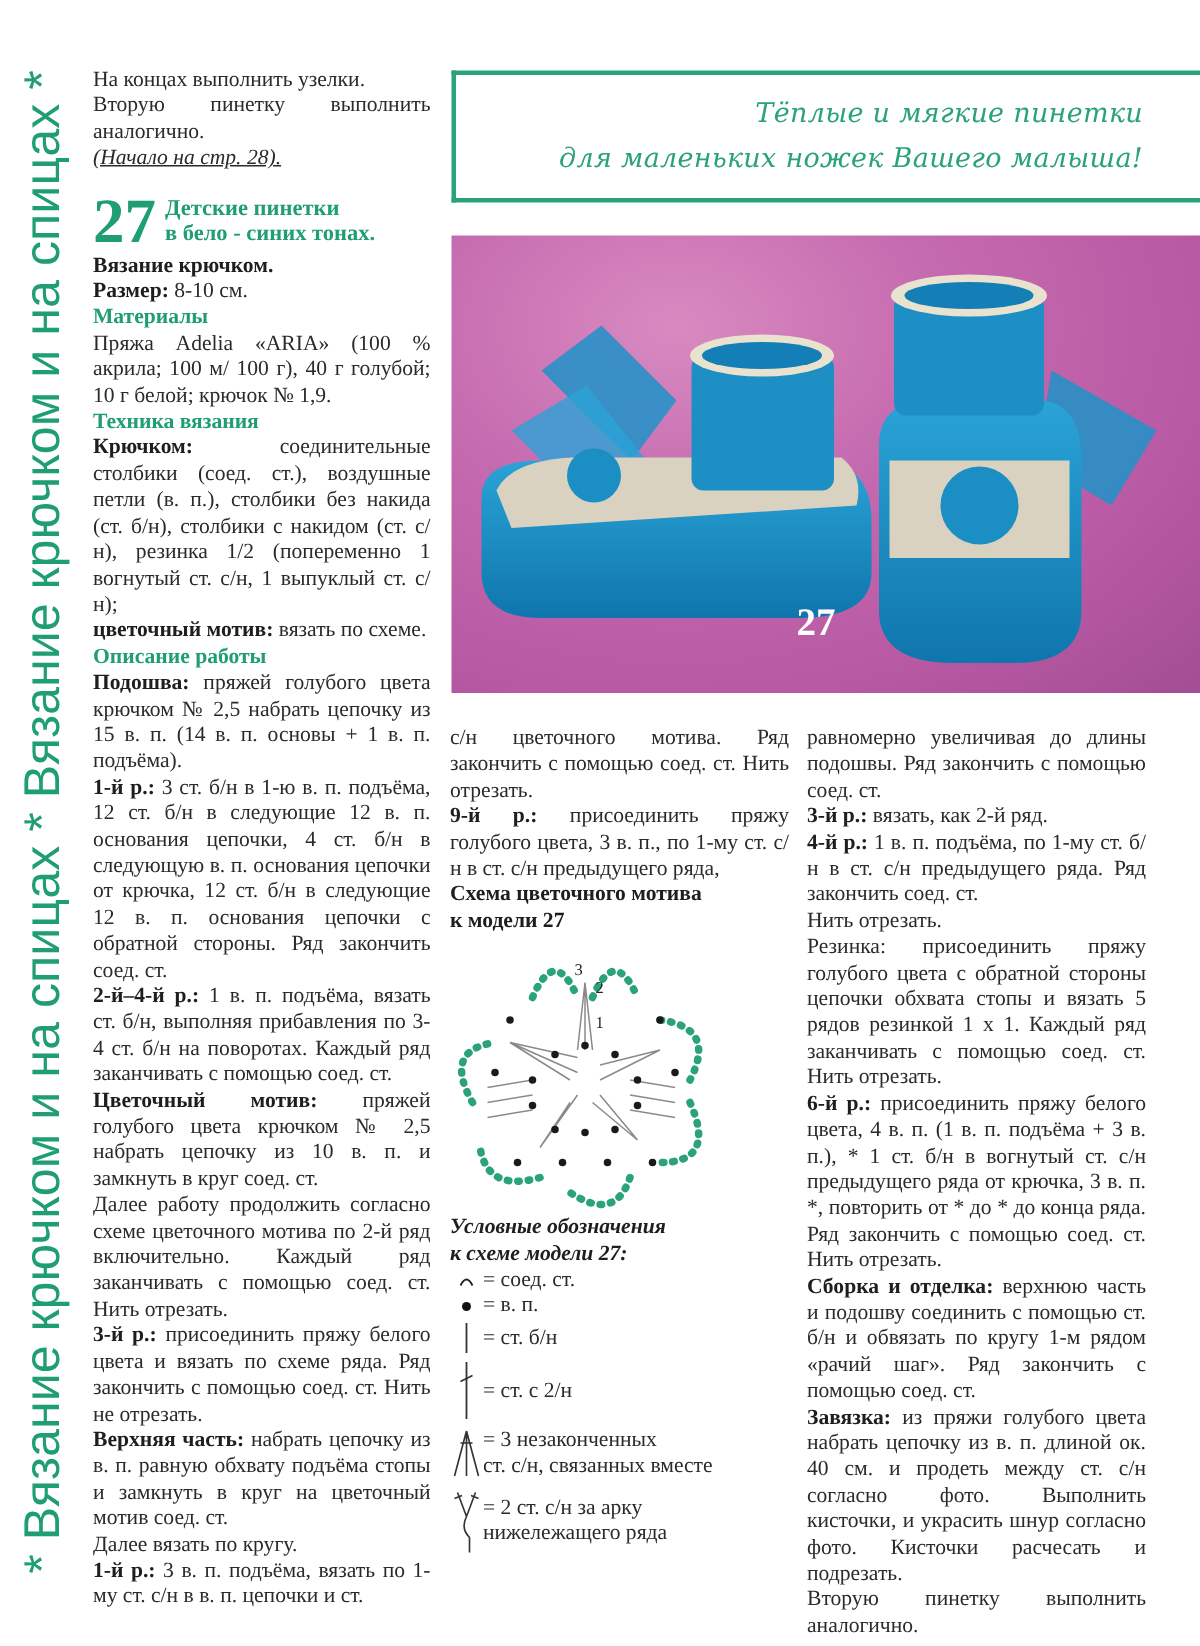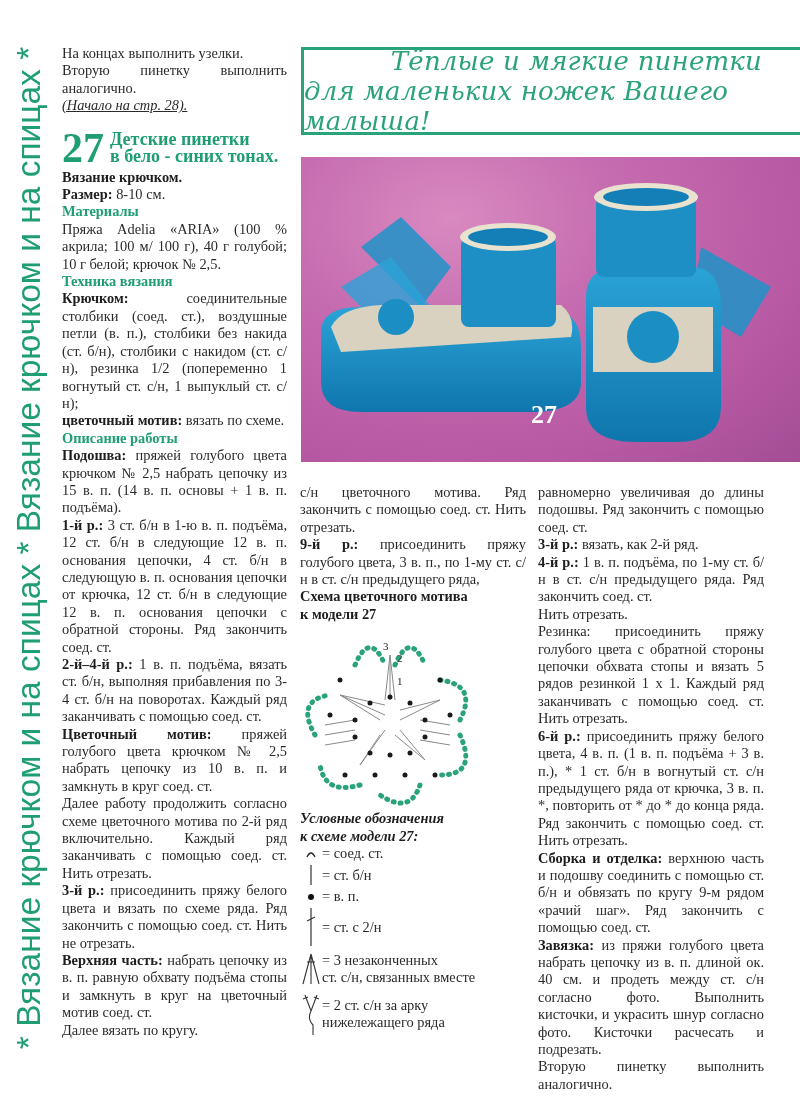--- a/index.html
+++ b/index.html
@@ -28,30 +28,30 @@
   .col2 { left: 300px; top: 484px; width: 226px; }
   .col3 { left: 538px; top: 484px; width: 226px; }
   b { font-weight: bold; color: #1e1e1e; }
   .green-head { color: #1f9e72; font-weight: bold; margin: 0; }
   .italic-link { font-style: italic; text-decoration: underline; }
   .model-head { display: flex; align-items: center; margin-top: 14px; margin-bottom: 2px; }
   .model-num {
     font-size: 42px; font-weight: bold; color: #1f9e72; line-height: 38px;
     margin-right: 6px;
   }
-  .model-title { color: #1f9e72; font-weight: bold; font-size: 18px; line-height: 17px; }
+  .model-title { color: #1f9e72; font-weight: bold; font-size: 15px; line-height: 17px; }
   .banner {
     position: absolute; left: 301px; top: 47px; width: 499px; height: 88px;
     border: 3px solid #2aa27a; border-right: none; box-sizing: border-box;
     display: flex; flex-direction: column; align-items: flex-end; justify-content: center;
     padding-right: 38px;
   }
   .banner-line {
     font-family: "DejaVu Serif", serif; font-style: italic;
-    font-size: 26px; line-height: 30px; color: #2aa27a; letter-spacing: 0.2px;
+    font-size: 18px; line-height: 30px; color: #2aa27a; letter-spacing: 0.2px;
   }
   .photo {
     position: absolute; left: 301px; top: 157px; width: 499px; height: 305px;
     background: radial-gradient(ellipse at 30% 20%, #d98ac0 0%, #c56bb0 35%, #b95aa4 70%, #a24d95 100%);
     overflow: hidden;
   }
   .photo-num {
     position: absolute; left: 230px; top: 243px; color: #fff;
     font-size: 26px; font-weight: bold;
   }
@@ -76,33 +76,34 @@
   <div class="model-head">
     <span class="model-num">27</span>
     <span class="model-title">
       <span>Детские пинетки</span><br>
       <span>в бело - синих тонах.</span>
     </span>
   </div>
   <p><b>Вязание крючком.</b></p>
   <p><b>Размер:</b><span> 8-10 см.</span></p>
   <p class="green-head">Материалы</p>
-  <p>Пряжа Adelia «ARIA» (100 % акрила; 100 м/ 100 г), 40 г голубой; 10 г белой; крючок № 2,5.</p>
+  <p>Пряжа Adelia «ARIA» (100 % акрила; 100 м/ 100 г), 40 г голубой; 10 г белой; крючок № 1,9.</p>
   <p class="green-head">Техника вязания</p>
   <p><b>Крючком:</b><span> соединительные столбики (соед. ст.), воздушные петли (в. п.), столбики без накида (ст. б/н), столбики с накидом (ст. с/н), резинка 1/2 (попеременно 1 вогнутый ст. с/н, 1 выпуклый ст. с/н);</span></p>
   <p><b>цветочный мотив:</b><span> вязать по схеме.</span></p>
   <p class="green-head">Описание работы</p>
   <p><b>Подошва:</b><span> пряжей голубого цвета крючком № 2,5 набрать цепочку из 15 в. п. (14 в. п. основы + 1 в. п. подъёма).</span></p>
   <p><b>1-й р.:</b><span> 3 ст. б/н в 1-ю в. п. подъёма, 12 ст. б/н в следующие 12 в. п. основания цепочки, 4 ст. б/н в следующую в. п. основания цепочки от крючка, 12 ст. б/н в следующие 12 в. п. основания цепочки с обратной стороны. Ряд закончить соед. ст.</span></p>
   <p><b>2-й–4-й р.:</b><span> 1 в. п. подъёма, вязать ст. б/н, выполняя прибавления по 3-4 ст. б/н на поворотах. Каждый ряд заканчивать с помощью соед. ст.</span></p>
   <p><b>Цветочный мотив:</b><span> пряжей голубого цвета крючком № 2,5 набрать цепочку из 10 в. п. и замкнуть в круг соед. ст.</span></p>
   <p>Далее работу продолжить согласно схеме цветочного мотива по 2-й ряд включительно. Каждый ряд заканчивать с помощью соед. ст. Нить отрезать.</p>
   <p><b>3-й р.:</b><span> присоединить пряжу белого цвета и вязать по схеме ряда. Ряд закончить с помощью соед. ст. Нить не отрезать.</span></p>
   <p><b>Верхняя часть:</b><span> набрать цепочку из в. п. равную обхвату подъёма стопы и замкнуть в круг на цветочный мотив соед. ст.</span></p>
   <p>Далее вязать по кругу.</p>
+  <p><b>1-й р.:</b><span> 3 в. п. подъёма, вязать по 1-му ст. с/н в в. п. цепочки и ст.</span></p>
 </div>
 
 <div class="banner">
   <div class="banner-line">Тёплые и мягкие пинетки</div>
   <div class="banner-line">для маленьких ножек Вашего малыша!</div>
 </div>
 
 <div class="photo">
   <svg width="499" height="305" viewBox="0 0 499 305">
     <defs>
@@ -185,35 +186,35 @@
   </svg>
   <p class="legend-title"><b>Условные обозначения</b><br><b>к схеме модели 27:</b></p>
   <div class="legend-row">
     <span class="sym">
         <svg width="12" height="10">
           <path d="M2 8 Q6 0 10 8" stroke="#222" fill="none" stroke-width="1.3"></path>
         </svg>
       </span>
     <span class="legend-text">= соед. ст.</span>
   </div>
+  <div class="legend-row">
+    <span class="sym">
+        <svg width="10" height="10">
+          <circle cx="5" cy="5" r="3" fill="#111"></circle>
+        </svg>
+      </span>
+    <span class="legend-text">= в. п.</span>
+  </div>
   <div class="legend-row" style="height:26px">
     <span class="sym">
         <svg width="8" height="22">
           <line x1="4" y1="1" x2="4" y2="21" stroke="#333" stroke-width="1.2"></line>
         </svg>
       </span>
     <span class="legend-text">= ст. б/н</span>
-  </div>
-  <div class="legend-row">
-    <span class="sym">
-        <svg width="10" height="10">
-          <circle cx="5" cy="5" r="3" fill="#111"></circle>
-        </svg>
-      </span>
-    <span class="legend-text">= в. п.</span>
   </div>
   <div class="legend-row" style="height:44px">
     <span class="sym">
         <svg width="12" height="40">
           <line x1="6" y1="1" x2="6" y2="39" stroke="#333" stroke-width="1.2"></line>
           <line x1="2" y1="14" x2="10" y2="10" stroke="#333" stroke-width="1.2"></line>
         </svg>
       </span>
     <span class="legend-text">= ст. с 2/н</span>
   </div>
@@ -235,16 +236,16 @@
   </div>
 </div>
 
 <div class="col col3">
   <p>равномерно увеличивая до длины подошвы. Ряд закончить с помощью соед. ст.</p>
   <p><b>3-й р.:</b><span> вязать, как 2-й ряд.</span></p>
   <p><b>4-й р.:</b><span> 1 в. п. подъёма, по 1-му ст. б/н в ст. с/н предыдущего ряда. Ряд закончить соед. ст.</span></p>
   <p>Нить отрезать.</p>
   <p>Резинка: присоединить пряжу голубого цвета с обратной стороны цепочки обхвата стопы и вязать 5 рядов резинкой 1 х 1. Каждый ряд заканчивать с помощью соед. ст. Нить отрезать.</p>
   <p><b>6-й р.:</b><span> присоединить пряжу белого цвета, 4 в. п. (1 в. п. подъёма + 3 в. п.), * 1 ст. б/н в вогнутый ст. с/н предыдущего ряда от крючка, 3 в. п. *, повторить от * до * до конца ряда. Ряд закончить с помощью соед. ст. Нить отрезать.</span></p>
-  <p><b>Сборка и отделка:</b><span> верхнюю часть и подошву соединить с помощью ст. б/н и обвязать по кругу 9-м рядом «рачий шаг». Ряд закончить с помощью соед. ст.</span></p>
+  <p><b>Сборка и отделка:</b><span> верхнюю часть и подошву соединить с помощью ст. б/н и обвязать по кругу 1-м рядом «рачий шаг». Ряд закончить с помощью соед. ст.</span></p>
   <p><b>Завязка:</b><span> из пряжи голубого цвета набрать цепочку из в. п. длиной ок. 40 см. и продеть между ст. с/н согласно фото. Выполнить кисточки, и украсить шнур согласно фото. Кисточки расчесать и подрезать.</span></p>
   <p>Вторую пинетку выполнить аналогично.</p>
 </div>
 
 </body></html>

